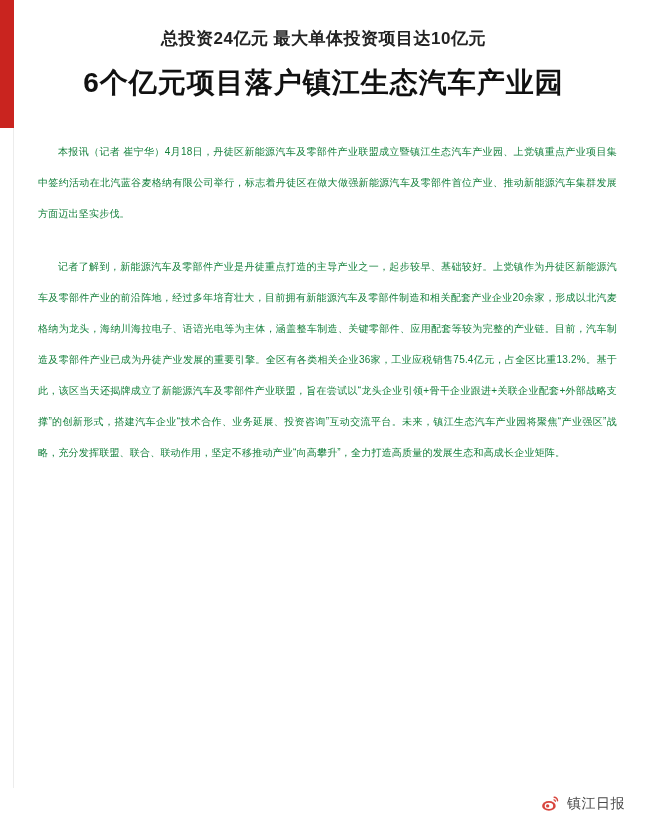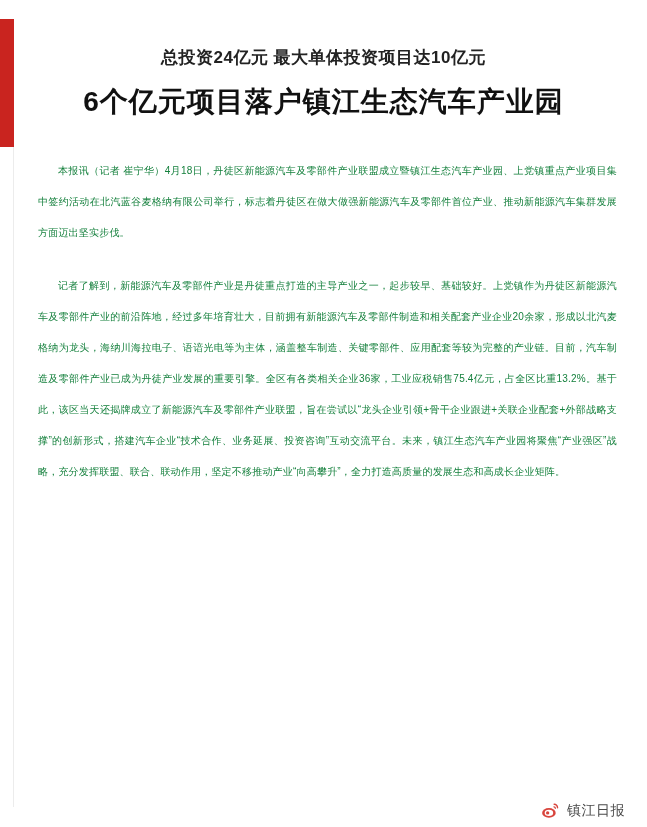--- a/index.html
+++ b/index.html
@@ -36,21 +36,20 @@
     position: absolute;
     left: 13px;
     top: 128px;
     width: 1px;
     height: 660px;
     background: #ececec;
   }
   .header {
     padding: 26px 34px 0 34px;
     text-align: center;
-    margin-top: 19px;
   }
   .kicker {
     font-size: 17px;
     line-height: 26px;
     color: #222;
     font-weight: 700;
     letter-spacing: 0.5px;
     margin: 0 0 12px 0;
   }
   .headline {
@@ -70,21 +69,21 @@
     color: #15803d;
     text-align: justify;
     text-justify: inter-ideograph;
     text-indent: 2em;
     margin: 0 0 22px 4px;
     letter-spacing: 0.2px;
   }
   .footer {
     position: absolute;
     right: 22px;
-    bottom: 26px;
+    bottom: 14px;
     display: flex;
     align-items: center;
     gap: 7px;
     font-size: 14px;
     color: #555;
   }
   .weibo-icon {
     width: 19px;
     height: 19px;
     display: inline-block;

